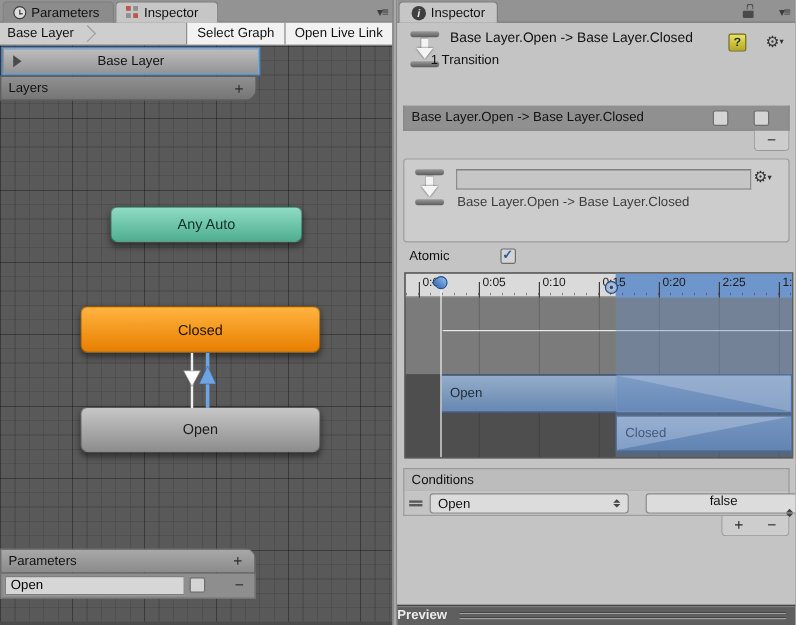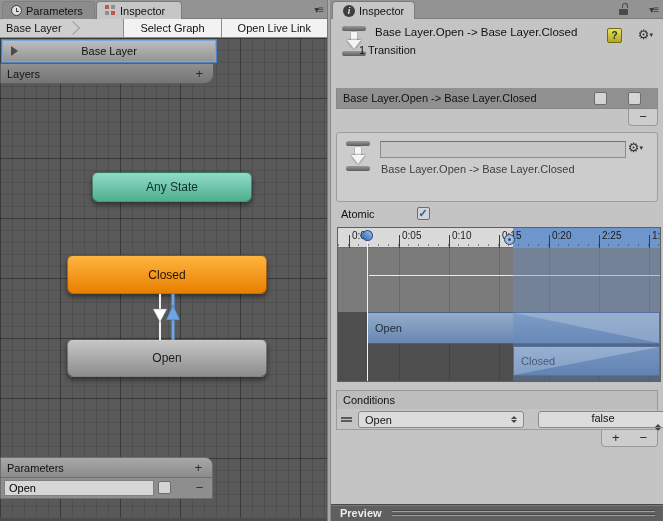--- a/index.html
+++ b/index.html
@@ -20,21 +20,21 @@
   .clock-icon::after  { content:''; position:absolute; left:4px; top:5px; width:3px; height:1px; background:#3c3c3c; }
   .anim-icon { width:11px; height:11px; position:relative; flex:0 0 auto; }
   .anim-icon i { position:absolute; width:4px; height:4px; background:#8f8f8f; }
   .anim-icon i.r { background:#c0574e; }
   .menu-icon { color:#3c3c3c; font-size:10px; letter-spacing:-1px; cursor:pointer; }
 
   .breadcrumb-bar { position:absolute; left:0; top:19px; width:100%; height:19px; background:#cecece; border-bottom:1px solid #8d8d8d; display:flex; align-items:center; }
   .crumb { padding:0 6px; height:100%; display:flex; align-items:center; }
   .crumb-chev { width:10px; height:19px; position:relative; }
   .crumb-chev::before { content:''; position:absolute; left:0; top:4px; width:9px; height:9px; border-right:1px solid #9e9e9e; border-top:1px solid #9e9e9e; transform:rotate(45deg); }
-  .bc-btn { height:100%; display:flex; align-items:center; padding:0 16px; background:#f2f2f2; border-left:1px solid #8d8d8d; cursor:pointer; }
+  .bc-btn { height:100%; display:flex; align-items:center; padding:0 8px; background:#f2f2f2; border-left:1px solid #8d8d8d; cursor:pointer; }
   .bc-spacer { flex:1; }
 
   .graph { position:absolute; left:0; top:38px; width:327px; height:483px; background:#595959;
     background-image:
       repeating-linear-gradient(to right, rgba(0,0,0,0.28) 0 1px, transparent 1px 60px),
       repeating-linear-gradient(to bottom, rgba(0,0,0,0.28) 0 1px, transparent 1px 60px),
       repeating-linear-gradient(to right, rgba(0,0,0,0.10) 0 1px, transparent 1px 12px),
       repeating-linear-gradient(to bottom, rgba(0,0,0,0.10) 0 1px, transparent 1px 12px); }
 
   .layer-row { position:absolute; left:2px; top:2px; width:214px; height:22px;
@@ -133,21 +133,21 @@
   .drag-handle { position:absolute; left:4px; top:8px; width:11px; height:5px; border-top:2px solid #5a5a5a; border-bottom:2px solid #5a5a5a; cursor:grab; }
   .dropdown { position:absolute; top:2px; height:17px; background:#dcdcdc; border:1px solid #8a8a8a; border-radius:3px; display:flex; align-items:center; padding:0 6px; cursor:pointer; }
   .dd-arrows { margin-left:auto; display:flex; flex-direction:column; align-items:center; gap:1px; }
   .dd-arrows i { width:0; height:0; border-left:3px solid transparent; border-right:3px solid transparent; }
   .dd-arrows i.up { border-bottom:3px solid #444; }
   .dd-arrows i.dn { border-top:3px solid #444; }
   .cond-footer { position:absolute; left:270px; top:430px; width:57px; height:17px; background:#cdcdcd; border:1px solid #999; border-top:none; border-radius:0 0 4px 4px; display:flex; }
   .cond-footer span { flex:1; text-align:center; line-height:15px; font-size:13px; color:#2a2a2a; cursor:pointer; }
 
   .preview-bar { position:absolute; left:0; top:504px; width:332px; height:17px; background:#5f5f5f; border-top:1px solid #474747; box-shadow:inset 0 1px 0 #7a7a7a; display:flex; align-items:center; cursor:row-resize; }
-  .preview-bar .title { font-weight:bold; color:#ececec; padding-left:9px; }
+  .preview-bar .title { font-weight:bold; color:#ececec; }
   .preview-grip { flex:1; margin:0 8px 0 10px; height:6px;
     background:linear-gradient(#454545 0 1px, #a0a0a0 1px 2px, transparent 2px 4px, #454545 4px 5px, #a0a0a0 5px 6px); }
 </style>
 </head>
 <body>
 
 <div class="screen">
 
   <div class="left-panel">
 
@@ -187,21 +187,21 @@
       <div class="layer-row">
         <span class="play-tri"></span>
         <span class="lbl">Base Layer</span>
       </div>
       <div class="layers-bar">
         <span>Layers</span>
         <span class="plus">+</span>
       </div>
 
       <div class="node node-anystate">
-        <span>Any State</span>
+        <span>Any Auto</span>
       </div>
       <div class="node node-closed">
         <span>Closed</span>
       </div>
       <div class="node node-open">
         <span>Open</span>
       </div>
 
       <svg class="arrows-svg" width="40" height="46" viewBox="0 0 40 46">
         <line x1="12" y1="0" x2="12" y2="46" stroke="#f0f0f0" stroke-width="2"></line>

